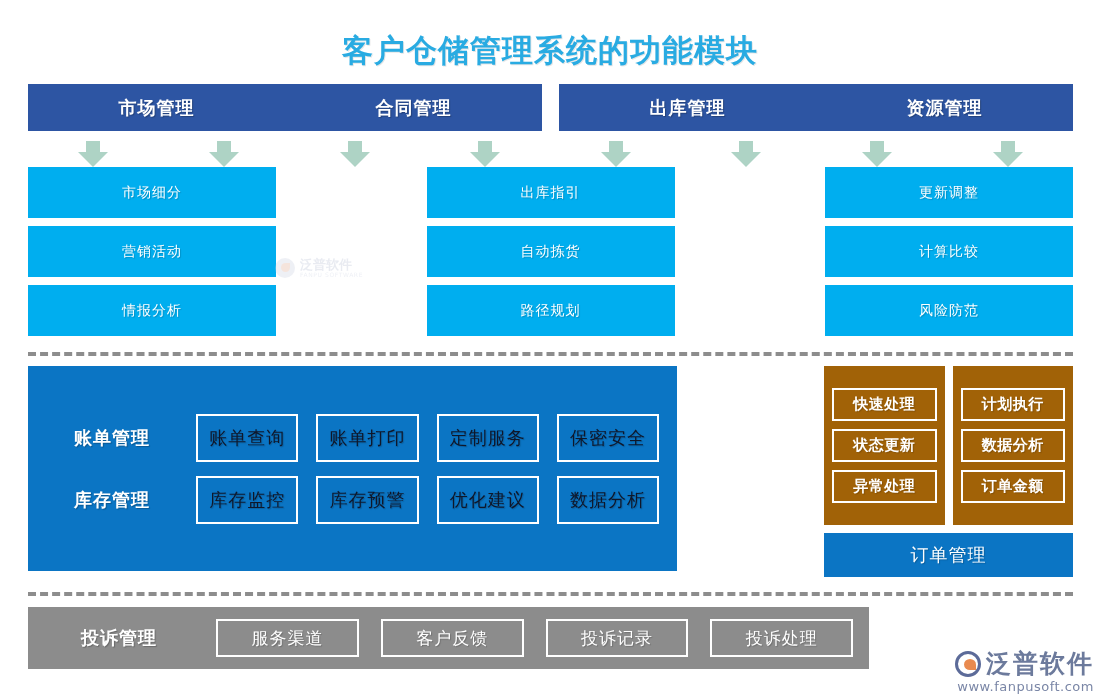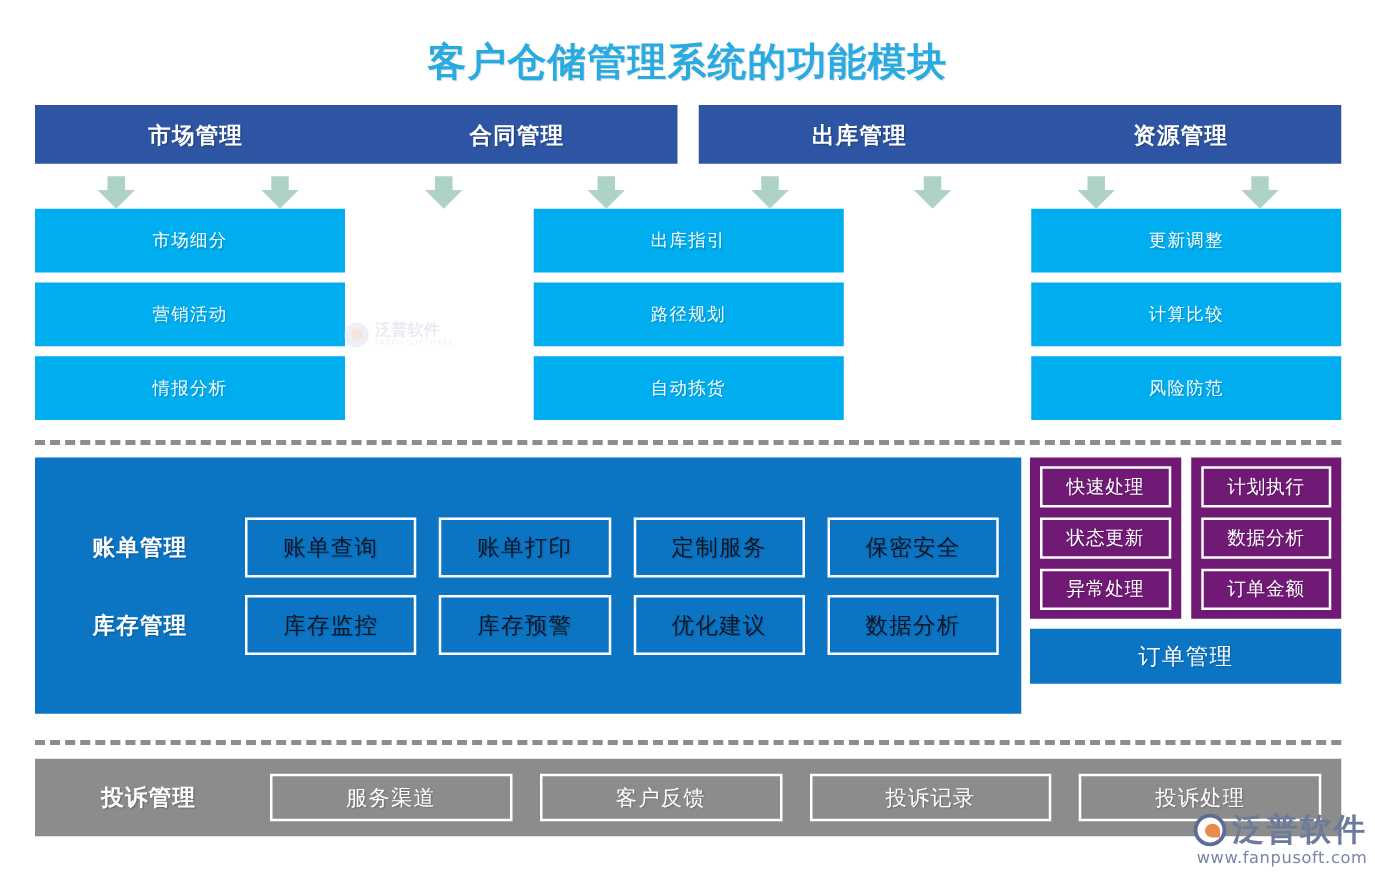--- a/index.html
+++ b/index.html
@@ -149,21 +149,21 @@
     position: absolute;
     top: 366px;
     left: 0;
     width: 1045px;
     height: 216px;
   }
   .mid-left {
     position: absolute;
     left: 0;
     top: 0;
-    width: 789px;
+    width: 649px;
     height: 205px;
     background: #0b75c4;
     display: flex;
     align-items: center;
   }
   .mid-left-inner {
     width: 100%;
     display: flex;
     flex-direction: column;
     gap: 14px;
@@ -205,26 +205,27 @@
     right: 0;
     top: 0;
     width: 249px;
   }
   .mid-right-grid {
     display: flex;
     gap: 8px;
   }
   .mrg-col {
     flex: 1 1 50%;
-    background: #701a75;
-    padding: 7px 8px;
+    background: #a16207;
+    padding: 22px 8px;
     display: flex;
     flex-direction: column;
     gap: 8px;
     box-sizing: border-box;
+    font-weight: bold;
   }
   .mrg-cell {
     height: 33px;
     border: 2px solid #ffffff;
     color: #ffffff;
     font-size: 15px;
     display: flex;
     align-items: center;
     justify-content: center;
     box-sizing: border-box;
@@ -242,21 +243,21 @@
     justify-content: center;
     letter-spacing: 1px;
     text-shadow: 1px 1px 1px rgba(0,0,0,0.2);
   }
 
   
   .bottom-bar {
     position: absolute;
     top: 607px;
     left: 0;
-    width: 1045px;
+    width: 841px;
     height: 62px;
     background: #8c8c8c;
     display: flex;
     align-items: center;
     padding: 0 16px;
     box-sizing: border-box;
     gap: 22px;
   }
   .bottom-label {
     flex: 0 0 150px;
@@ -410,22 +411,22 @@
   </div>
 
   <div class="cyan-grid">
     <div class="cyan-col">
       <div class="cyan-box">市场细分</div>
       <div class="cyan-box">营销活动</div>
       <div class="cyan-box">情报分析</div>
     </div>
     <div class="cyan-col">
       <div class="cyan-box">出库指引</div>
+      <div class="cyan-box">自动拣货</div>
       <div class="cyan-box">路径规划</div>
-      <div class="cyan-box">自动拣货</div>
     </div>
     <div class="cyan-col">
       <div class="cyan-box">更新调整</div>
       <div class="cyan-box">计算比较</div>
       <div class="cyan-box">风险防范</div>
     </div>
   </div>
 
   <div class="dashed dashed-1"></div>
 

